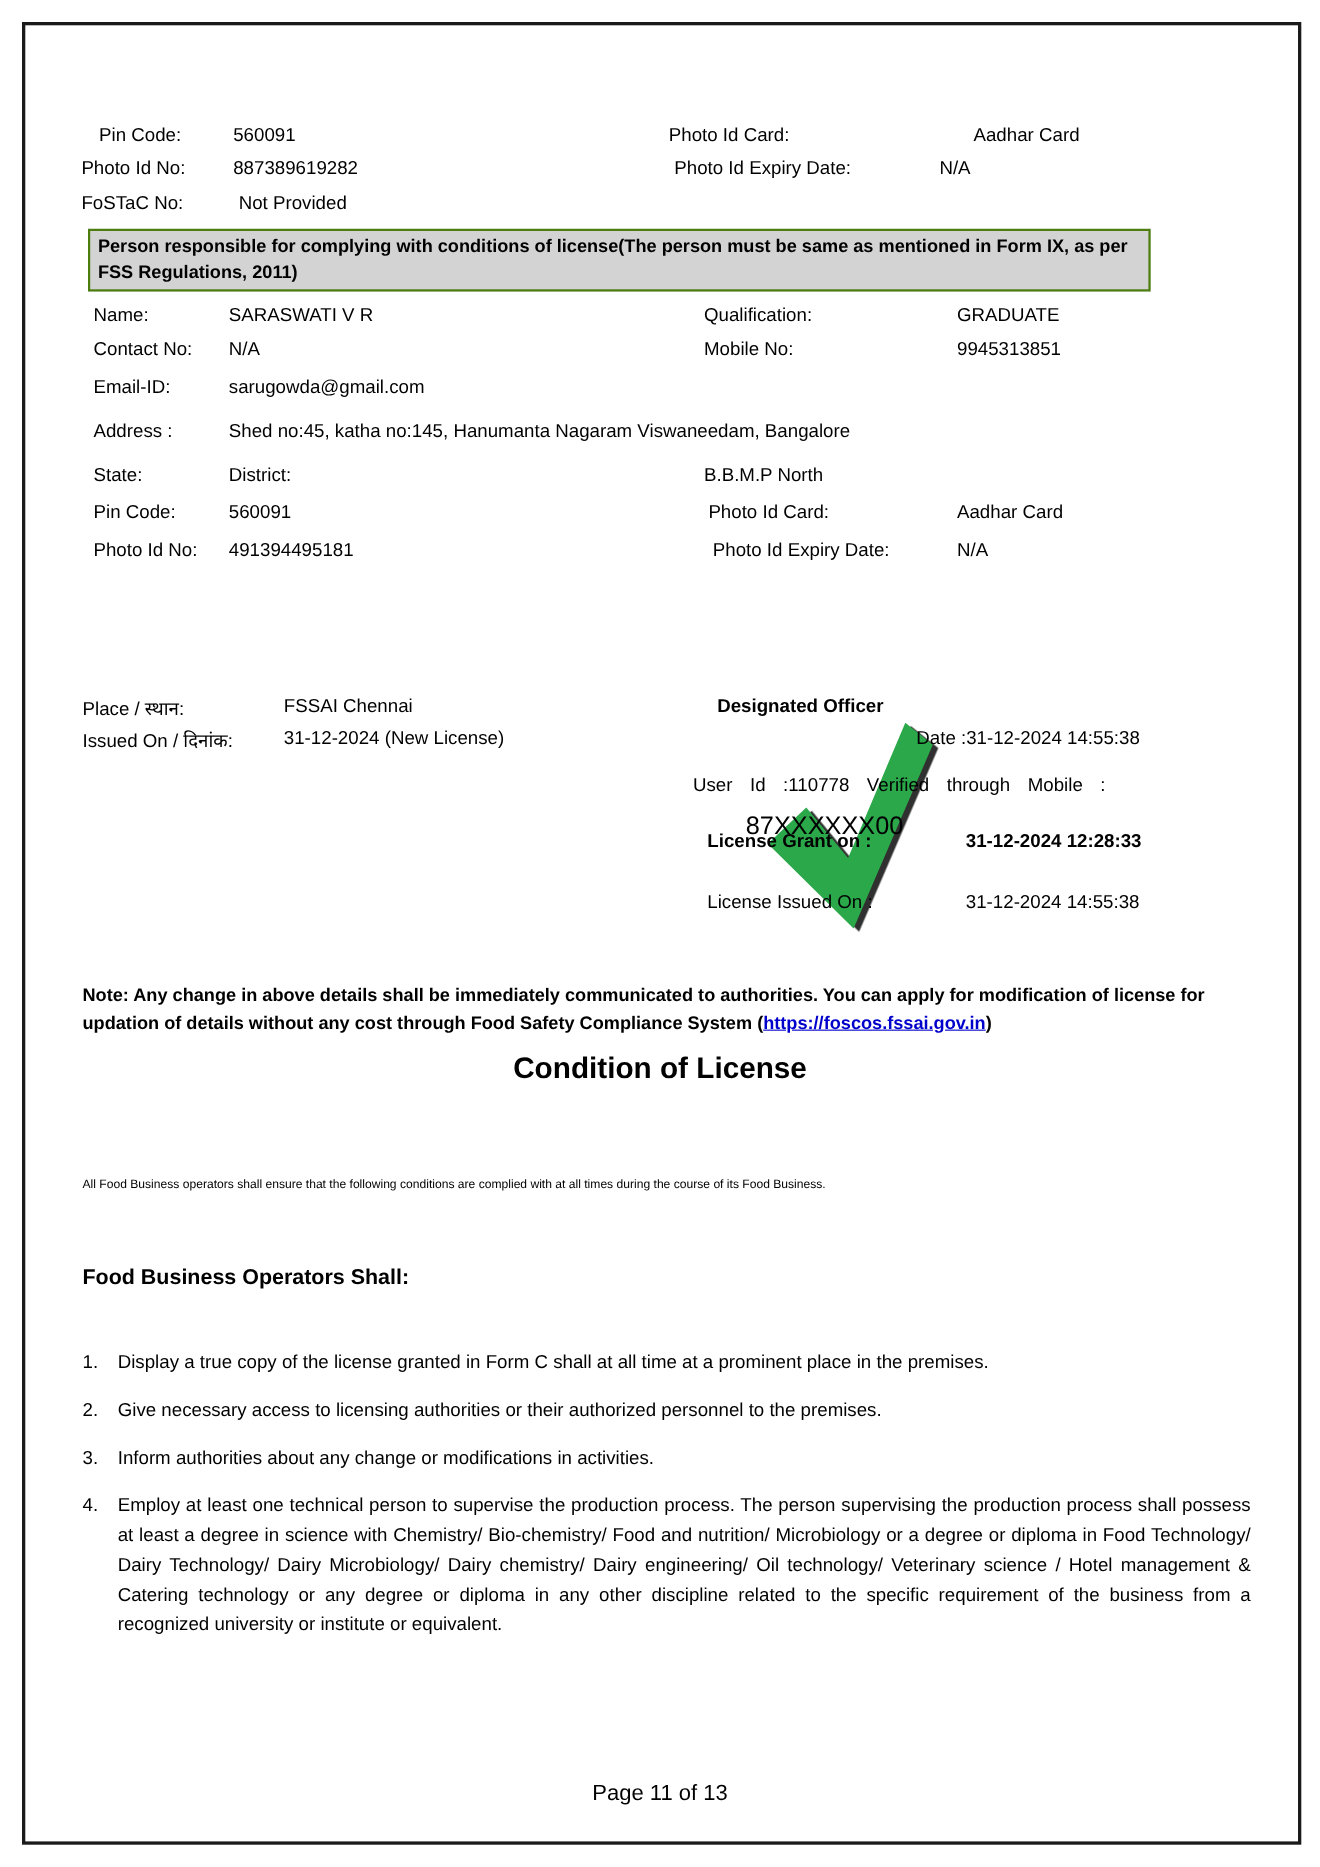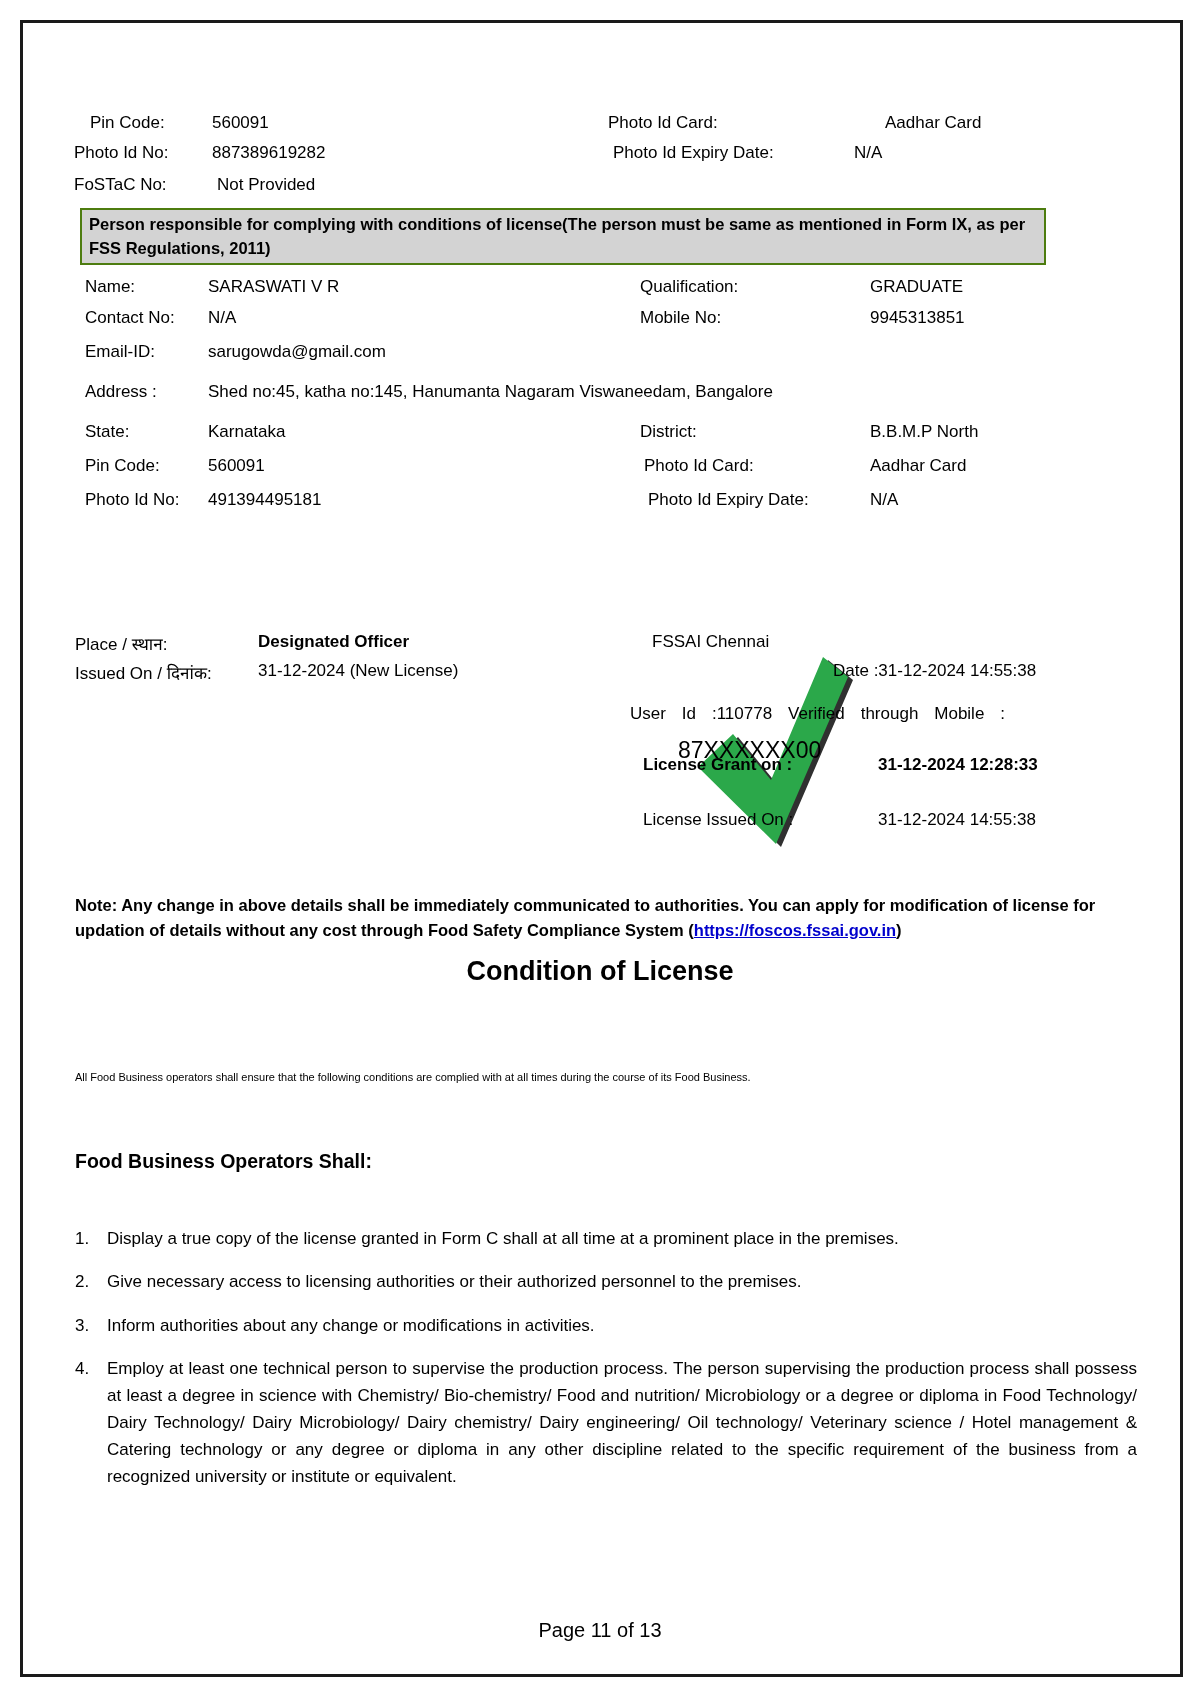--- a/index.html
+++ b/index.html
@@ -131,41 +131,40 @@
 <div class="row4b" style="top:331px;">
   <span class="lbl">Email-ID:</span>
   <span class="val span2">sarugowda@gmail.com</span>
 </div>
 <div class="row4b" style="top:371px;">
   <span class="lbl">Address :</span>
   <span class="val span2">Shed no:45, katha no:145, Hanumanta Nagaram Viswaneedam, Bangalore</span>
 </div>
 <div class="row4b" style="top:411px;">
   <span class="lbl">State:</span>
-  <span class="val">Karnataka</span>
   <span class="lbl">District:</span>
   <span class="val">B.B.M.P North</span>
 </div>
 <div class="row4b" style="top:445px;">
   <span class="lbl">Pin Code:</span>
   <span class="val">560091</span>
   <span class="lbl" style="margin-left:4px;">Photo Id Card:</span>
   <span class="val">Aadhar Card</span>
 </div>
 <div class="row4b" style="top:479px;">
   <span class="lbl">Photo Id No:</span>
   <span class="val">491394495181</span>
   <span class="lbl" style="margin-left:8px;">Photo Id Expiry Date:</span>
   <span class="val">N/A</span>
 </div>
 
 <div class="sig-row1">
   <span class="lbl">Place / स्थान:</span>
+  <span class="val">FSSAI Chennai</span>
   <span class="val b">Designated Officer</span>
-  <span class="val">FSSAI Chennai</span>
 </div>
 <div class="sig-row2">
   <span class="lbl">Issued On / दिनांक:</span>
   <span class="val">31-12-2024 (New License)</span>
   <span class="val">Date :31-12-2024 14:55:38</span>
 </div>
 
 <div class="check-wrap">
   <svg width="165" height="196" viewBox="0 0 165 196">
     <polygon points="10,115 45,82 83,128 135,5 160,25 88,192" fill="#2BA84A"></polygon>

